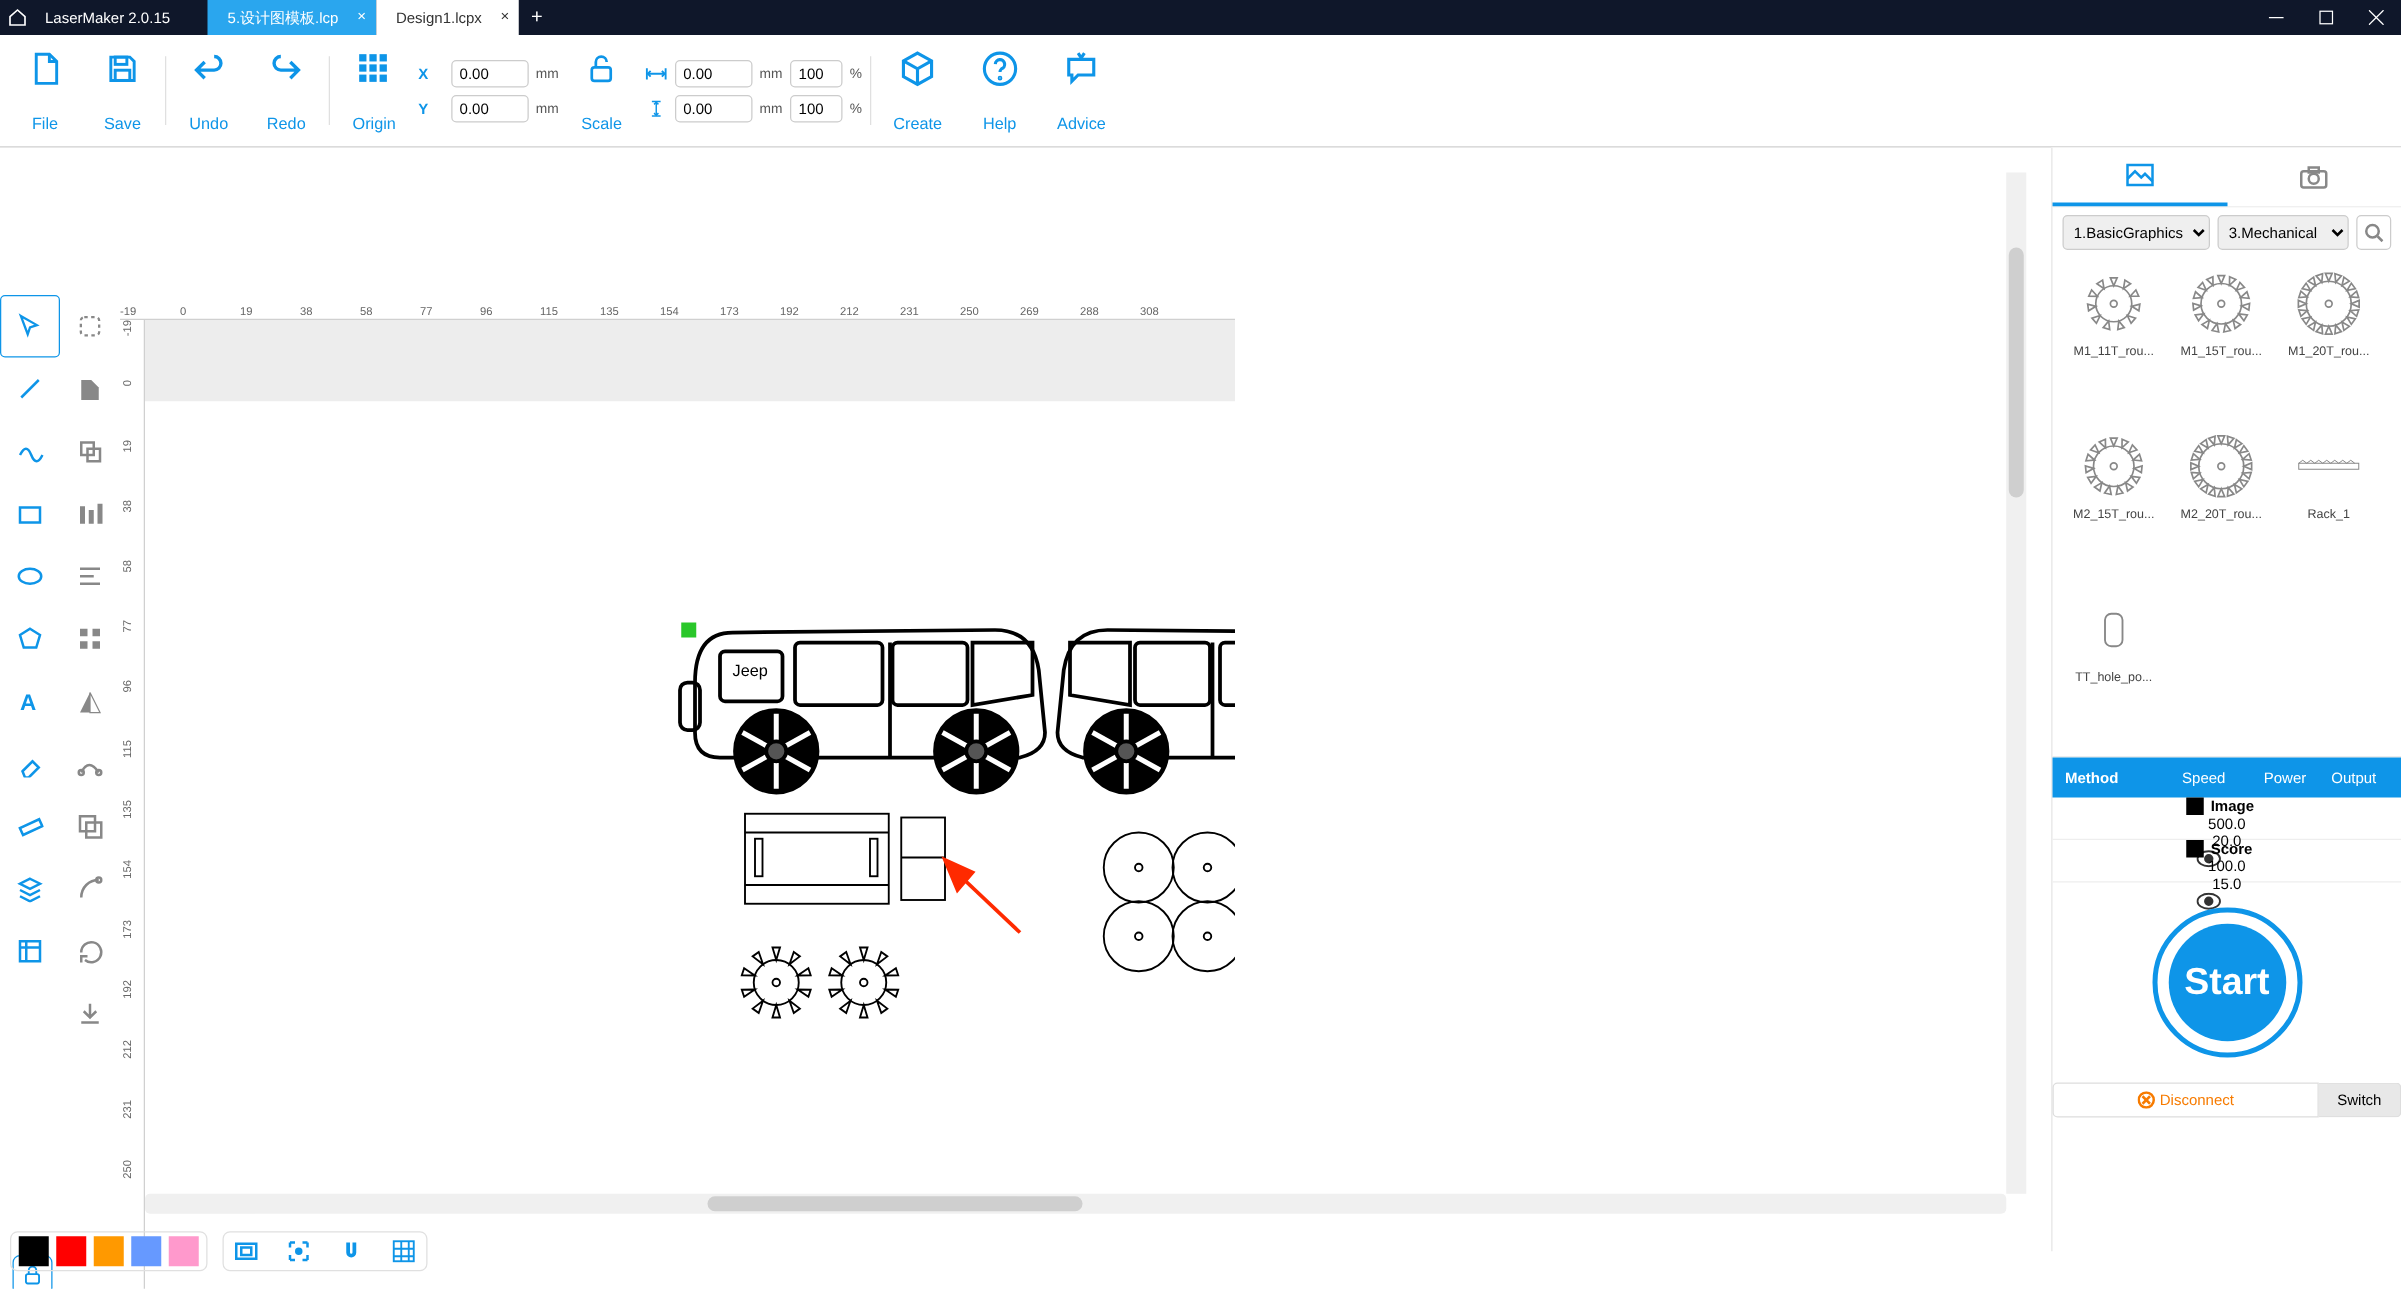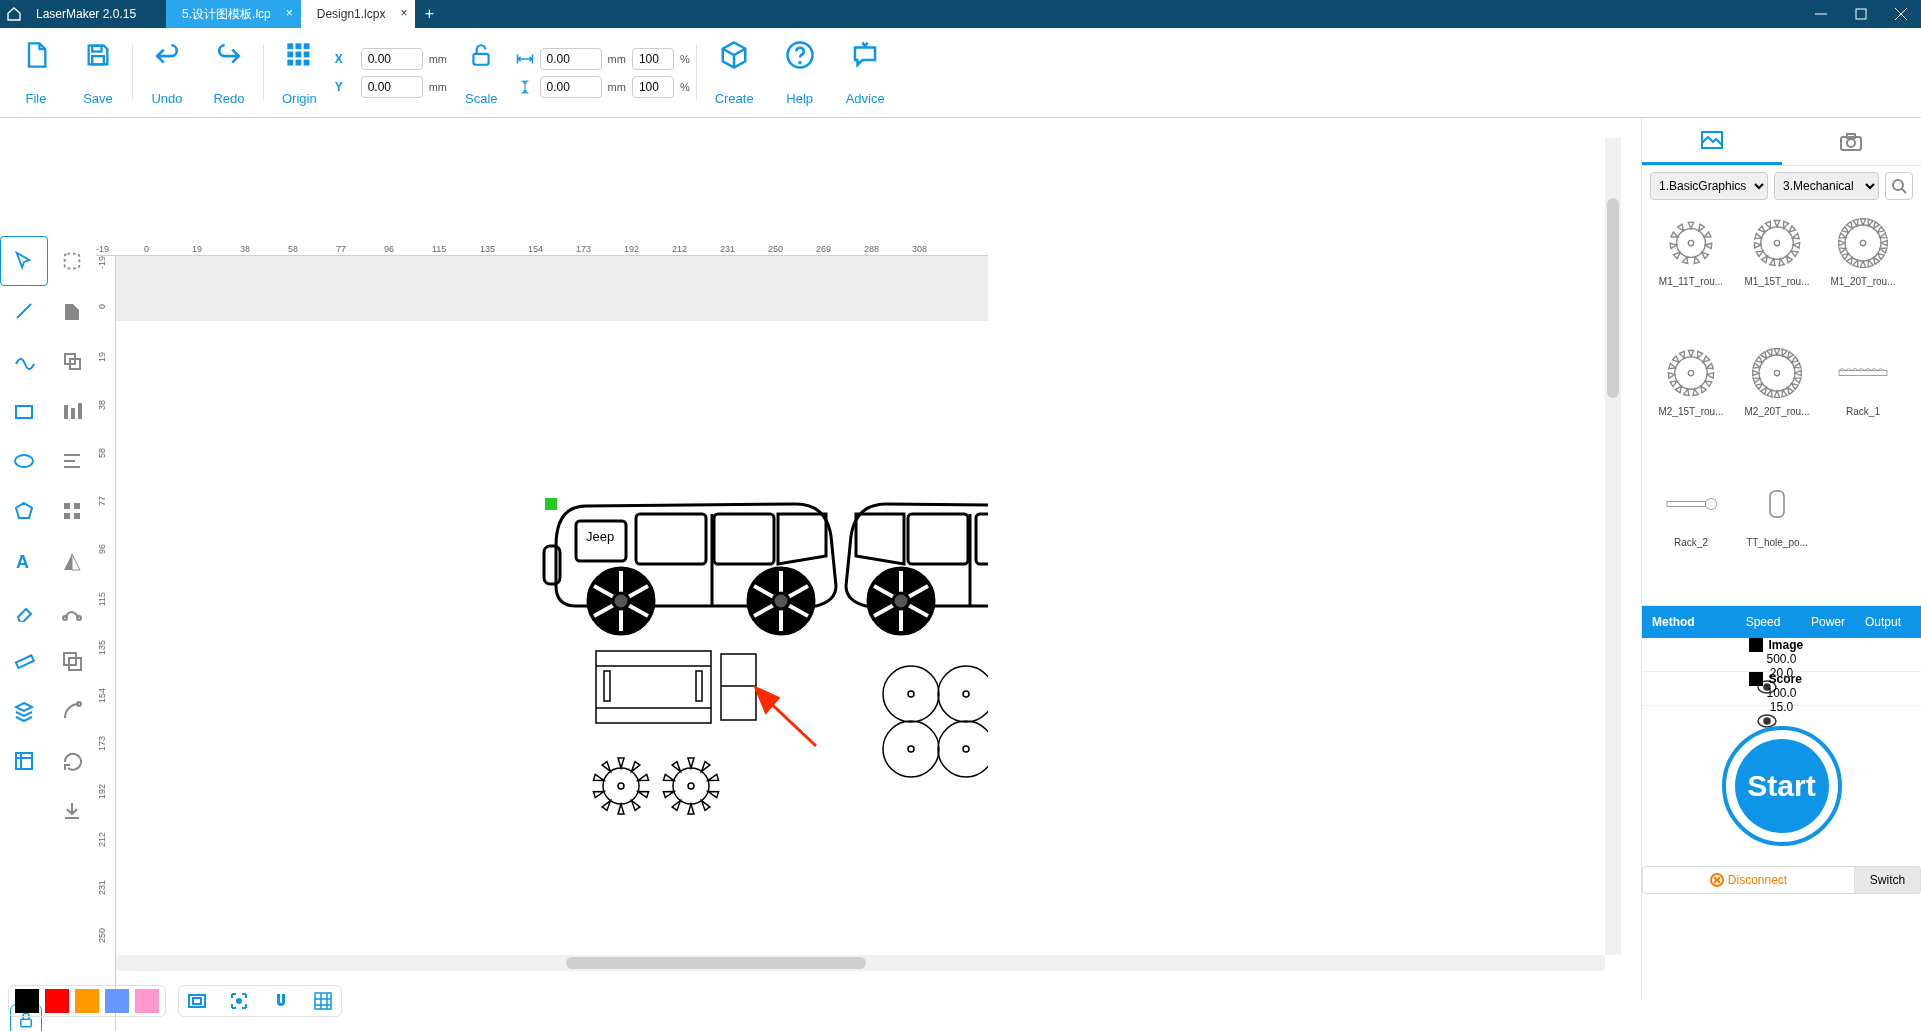--- a/index.html
+++ b/index.html
@@ -1,19 +1,19 @@
 <!DOCTYPE html>
 <html><head>
 <meta charset="utf-8">
 <style>
 * { margin: 0; padding: 0; box-sizing: border-box; font-family: Arial, sans-serif; }
 body { width: 1921px; height: 1031px; overflow: hidden; background: #fff; position: relative; }
 
 
-.titlebar { height: 28px; background: #0c4a6e; display: flex; align-items: center; color: #fff; font-size: 12px; }
+.titlebar { height: 28px; background: #0f172a; display: flex; align-items: center; color: #fff; font-size: 12px; }
 .titlebar .homebtn { width: 28px; height: 28px; display: flex; align-items: center; justify-content: center; }
 .titlebar .apptitle { padding: 0 30px 0 8px; }
 .titlebar .tab { height: 28px; padding: 0 30px 0 16px; display: flex; align-items: center; position: relative; font-size: 12px; }
 .titlebar .tab .close { position: absolute; right: 8px; top: 6px; font-size: 12px; }
 .titlebar .tab.inactive { background: #2aa6ee; color: #fff; }
 .titlebar .tab.active { background: #fff; color: #333; }
 .titlebar .addtab { width: 28px; height: 28px; display: flex; align-items: center; justify-content: center; font-size: 16px; }
 .titlebar .winctrls { margin-left: auto; display: flex; }
 .titlebar .winctrls div { width: 40px; height: 28px; display: flex; align-items: center; justify-content: center; }
 
@@ -776,29 +776,20 @@
         <div class="thumb">
           <svg width="70" height="54" viewBox="0 0 70 54" fill="none" stroke="#888" stroke-width="1">
             <rect x="5" y="24" width="60" height="6"></rect>
             <path d="M5 24 l4-3 4 3 4-3 4 3 4-3 4 3 4-3 4 3 4-3 4 3 4-3 4 3 4-3 4 3"></path>
           </svg>
         </div>
         <div class="name">Rack_1</div>
       </div>
       <div class="libitem">
         <div class="thumb">
-          <svg width="70" height="54" viewBox="0 0 70 54" fill="none" stroke="#888" stroke-width="1">
-            <rect x="5" y="24" width="48" height="6"></rect>
-            <circle cx="60" cy="27" r="7"></circle>
-          </svg>
-        </div>
-        <div class="name">Rack_2</div>
-      </div>
-      <div class="libitem">
-        <div class="thumb">
           <svg width="54" height="54" viewBox="0 0 54 54" fill="none" stroke="#888" stroke-width="1.5">
             <rect x="20" y="14" width="14" height="26" rx="5"></rect>
           </svg>
         </div>
         <div class="name">TT_hole_po...</div>
       </div>
     </div>
 
   <div class="layertbl">
     <div class="lhdr">

